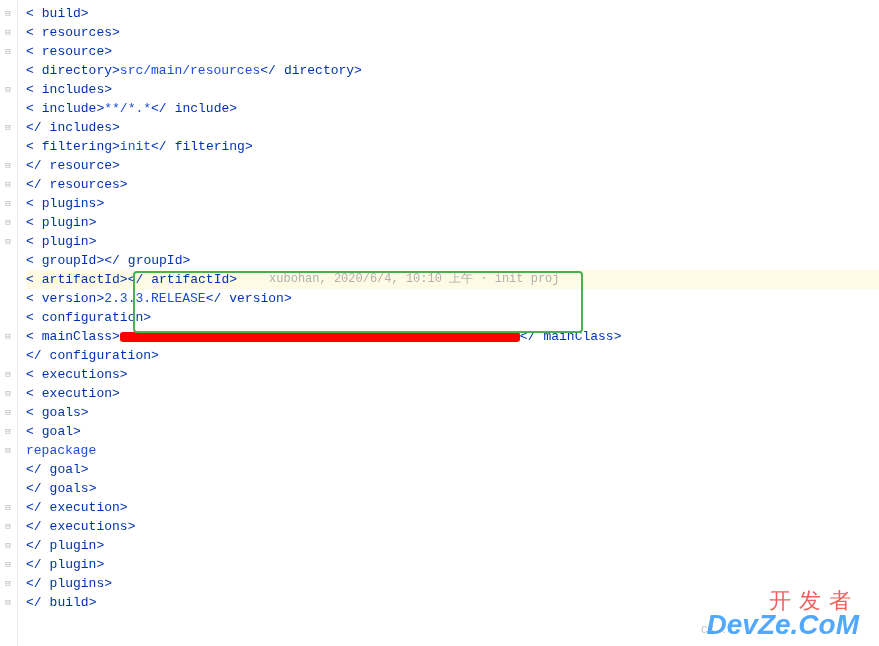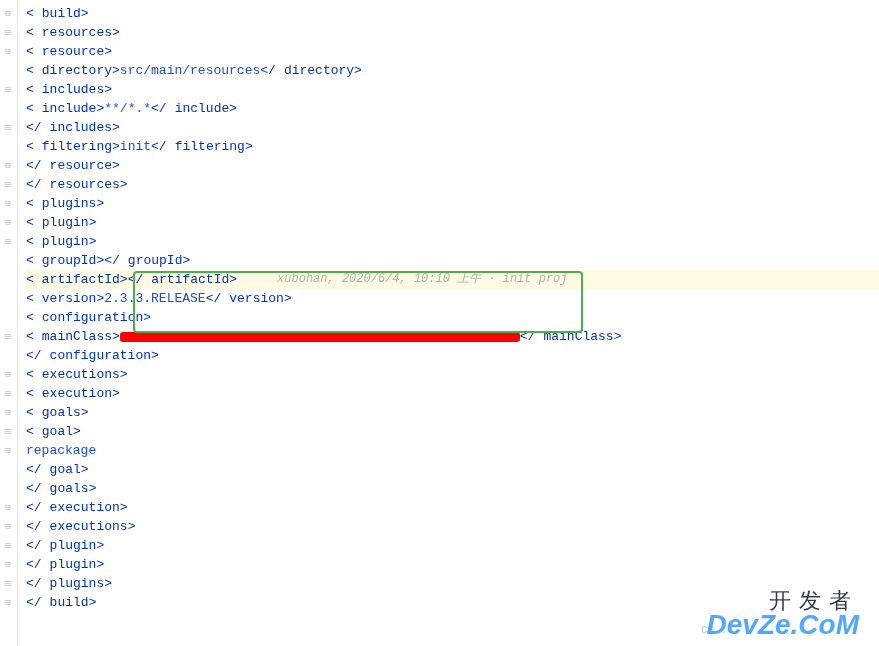--- a/index.html
+++ b/index.html
@@ -67,30 +67,29 @@
     .red-strike {
       display: inline-block;
       width: 400px;
       height: 10px;
       background: #ff0000;
       border-radius: 3px;
       vertical-align: middle;
     }
     .blame {
       color: #b0b0b0;
-      font-style: italic;
-      margin-left: 40px;
+      margin-left: 32px;
       font-size: 12px;
       text-align: center;
     }
     .watermark1 {
       position: absolute;
       right: 20px;
       bottom: 30px;
-      color: #0f172a;
+      color: #ef4444;
       font-family: "Microsoft YaHei", sans-serif;
       font-size: 22px;
       letter-spacing: 8px;
       opacity: 0.85;
       z-index: 5;
     }
     .watermark2 {
       position: absolute;
       right: 20px;
       bottom: 5px;

